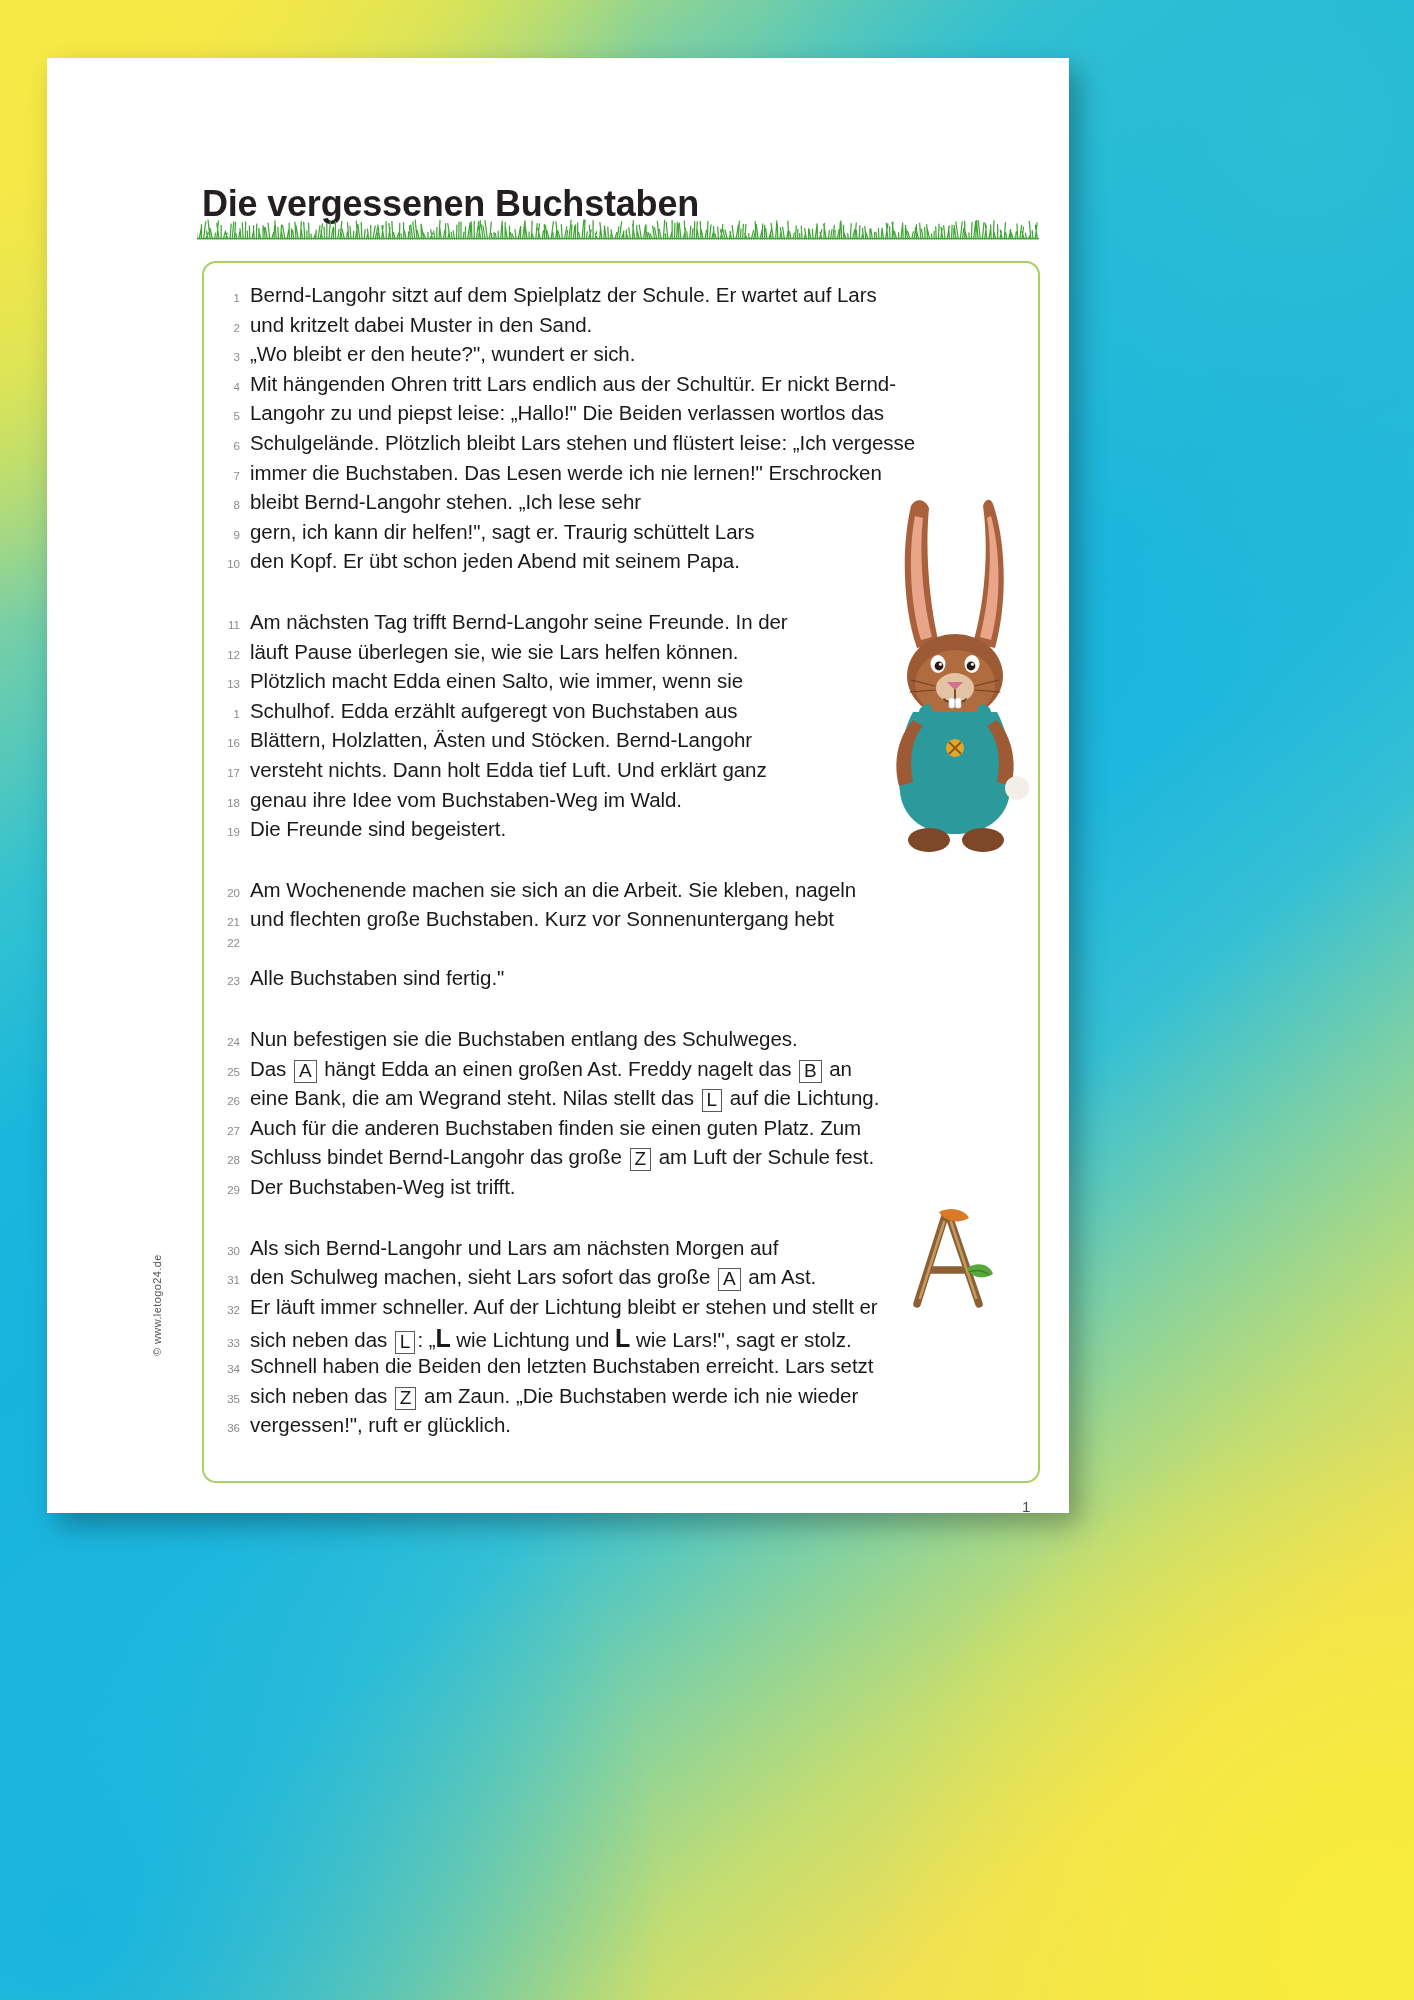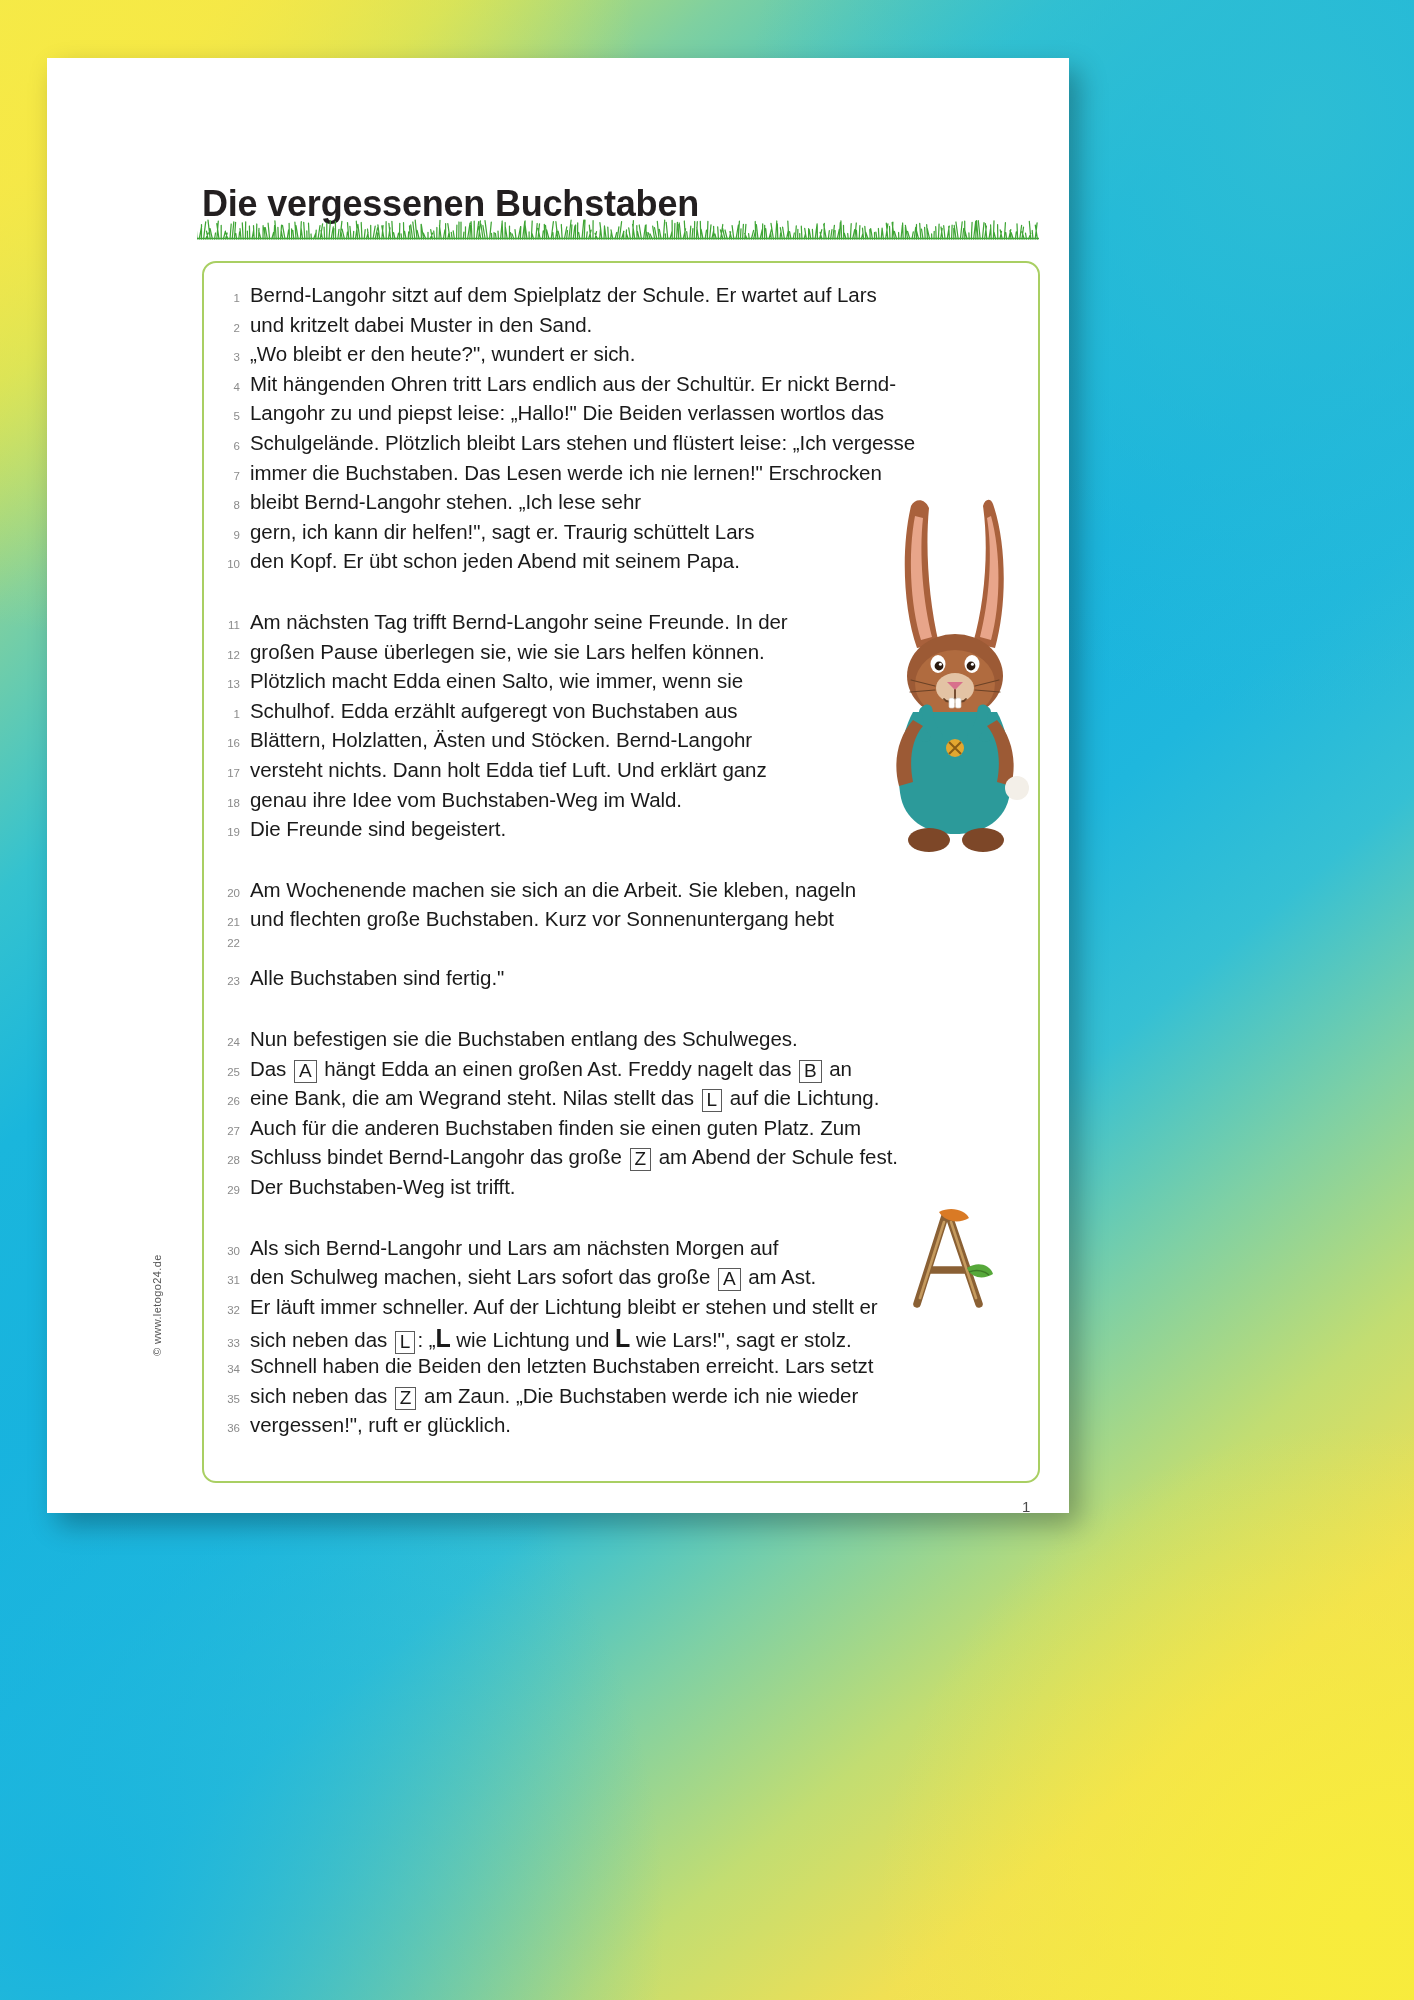--- a/index.html
+++ b/index.html
@@ -221,21 +221,21 @@
       <div class="line blank">
         <span class="num"></span>
         <span class="txt"></span>
       </div>
       <div class="line">
         <span class="num">11</span>
         <span class="txt">Am nächsten Tag trifft Bernd-Langohr seine Freunde. In der</span>
       </div>
       <div class="line">
         <span class="num">12</span>
-        <span class="txt">großen Pause überlegen sie, wie sie Lars helfen können.</span>
+        <span class="txt">läuft Pause überlegen sie, wie sie Lars helfen können.</span>
       </div>
       <div class="line">
         <span class="num">13</span>
         <span class="txt">Plötzlich macht Edda einen Salto, wie immer, wenn sie</span>
       </div>
       <div class="line">
         <span class="num">1</span>
         <span class="txt">Schulhof. Edda erzählt aufgeregt von Buchstaben aus</span>
       </div>
       <div class="line">
@@ -288,21 +288,21 @@
       <div class="line">
         <span class="num">26</span>
         <span class="txt">eine <span class="b">Bank</span>, die am Wegrand steht. Nilas stellt das <span class="boxed">L</span> auf die <span class="b">Lichtung</span>.</span>
       </div>
       <div class="line">
         <span class="num">27</span>
         <span class="txt">Auch für die anderen Buchstaben finden sie einen guten Platz. Zum</span>
       </div>
       <div class="line">
         <span class="num">28</span>
-        <span class="txt">Schluss bindet Bernd-Langohr das große <span class="boxed">Z</span> am <span class="b">Abend</span> der Schule fest.</span>
+        <span class="txt">Schluss bindet Bernd-Langohr das große <span class="boxed">Z</span> am <span class="b">Luft</span> der Schule fest.</span>
       </div>
       <div class="line">
         <span class="num">29</span>
         <span class="txt">Der Buchstaben-Weg ist trifft.</span>
       </div>
       <div class="line blank">
         <span class="num"></span>
         <span class="txt"></span>
       </div>
       <div class="line">

